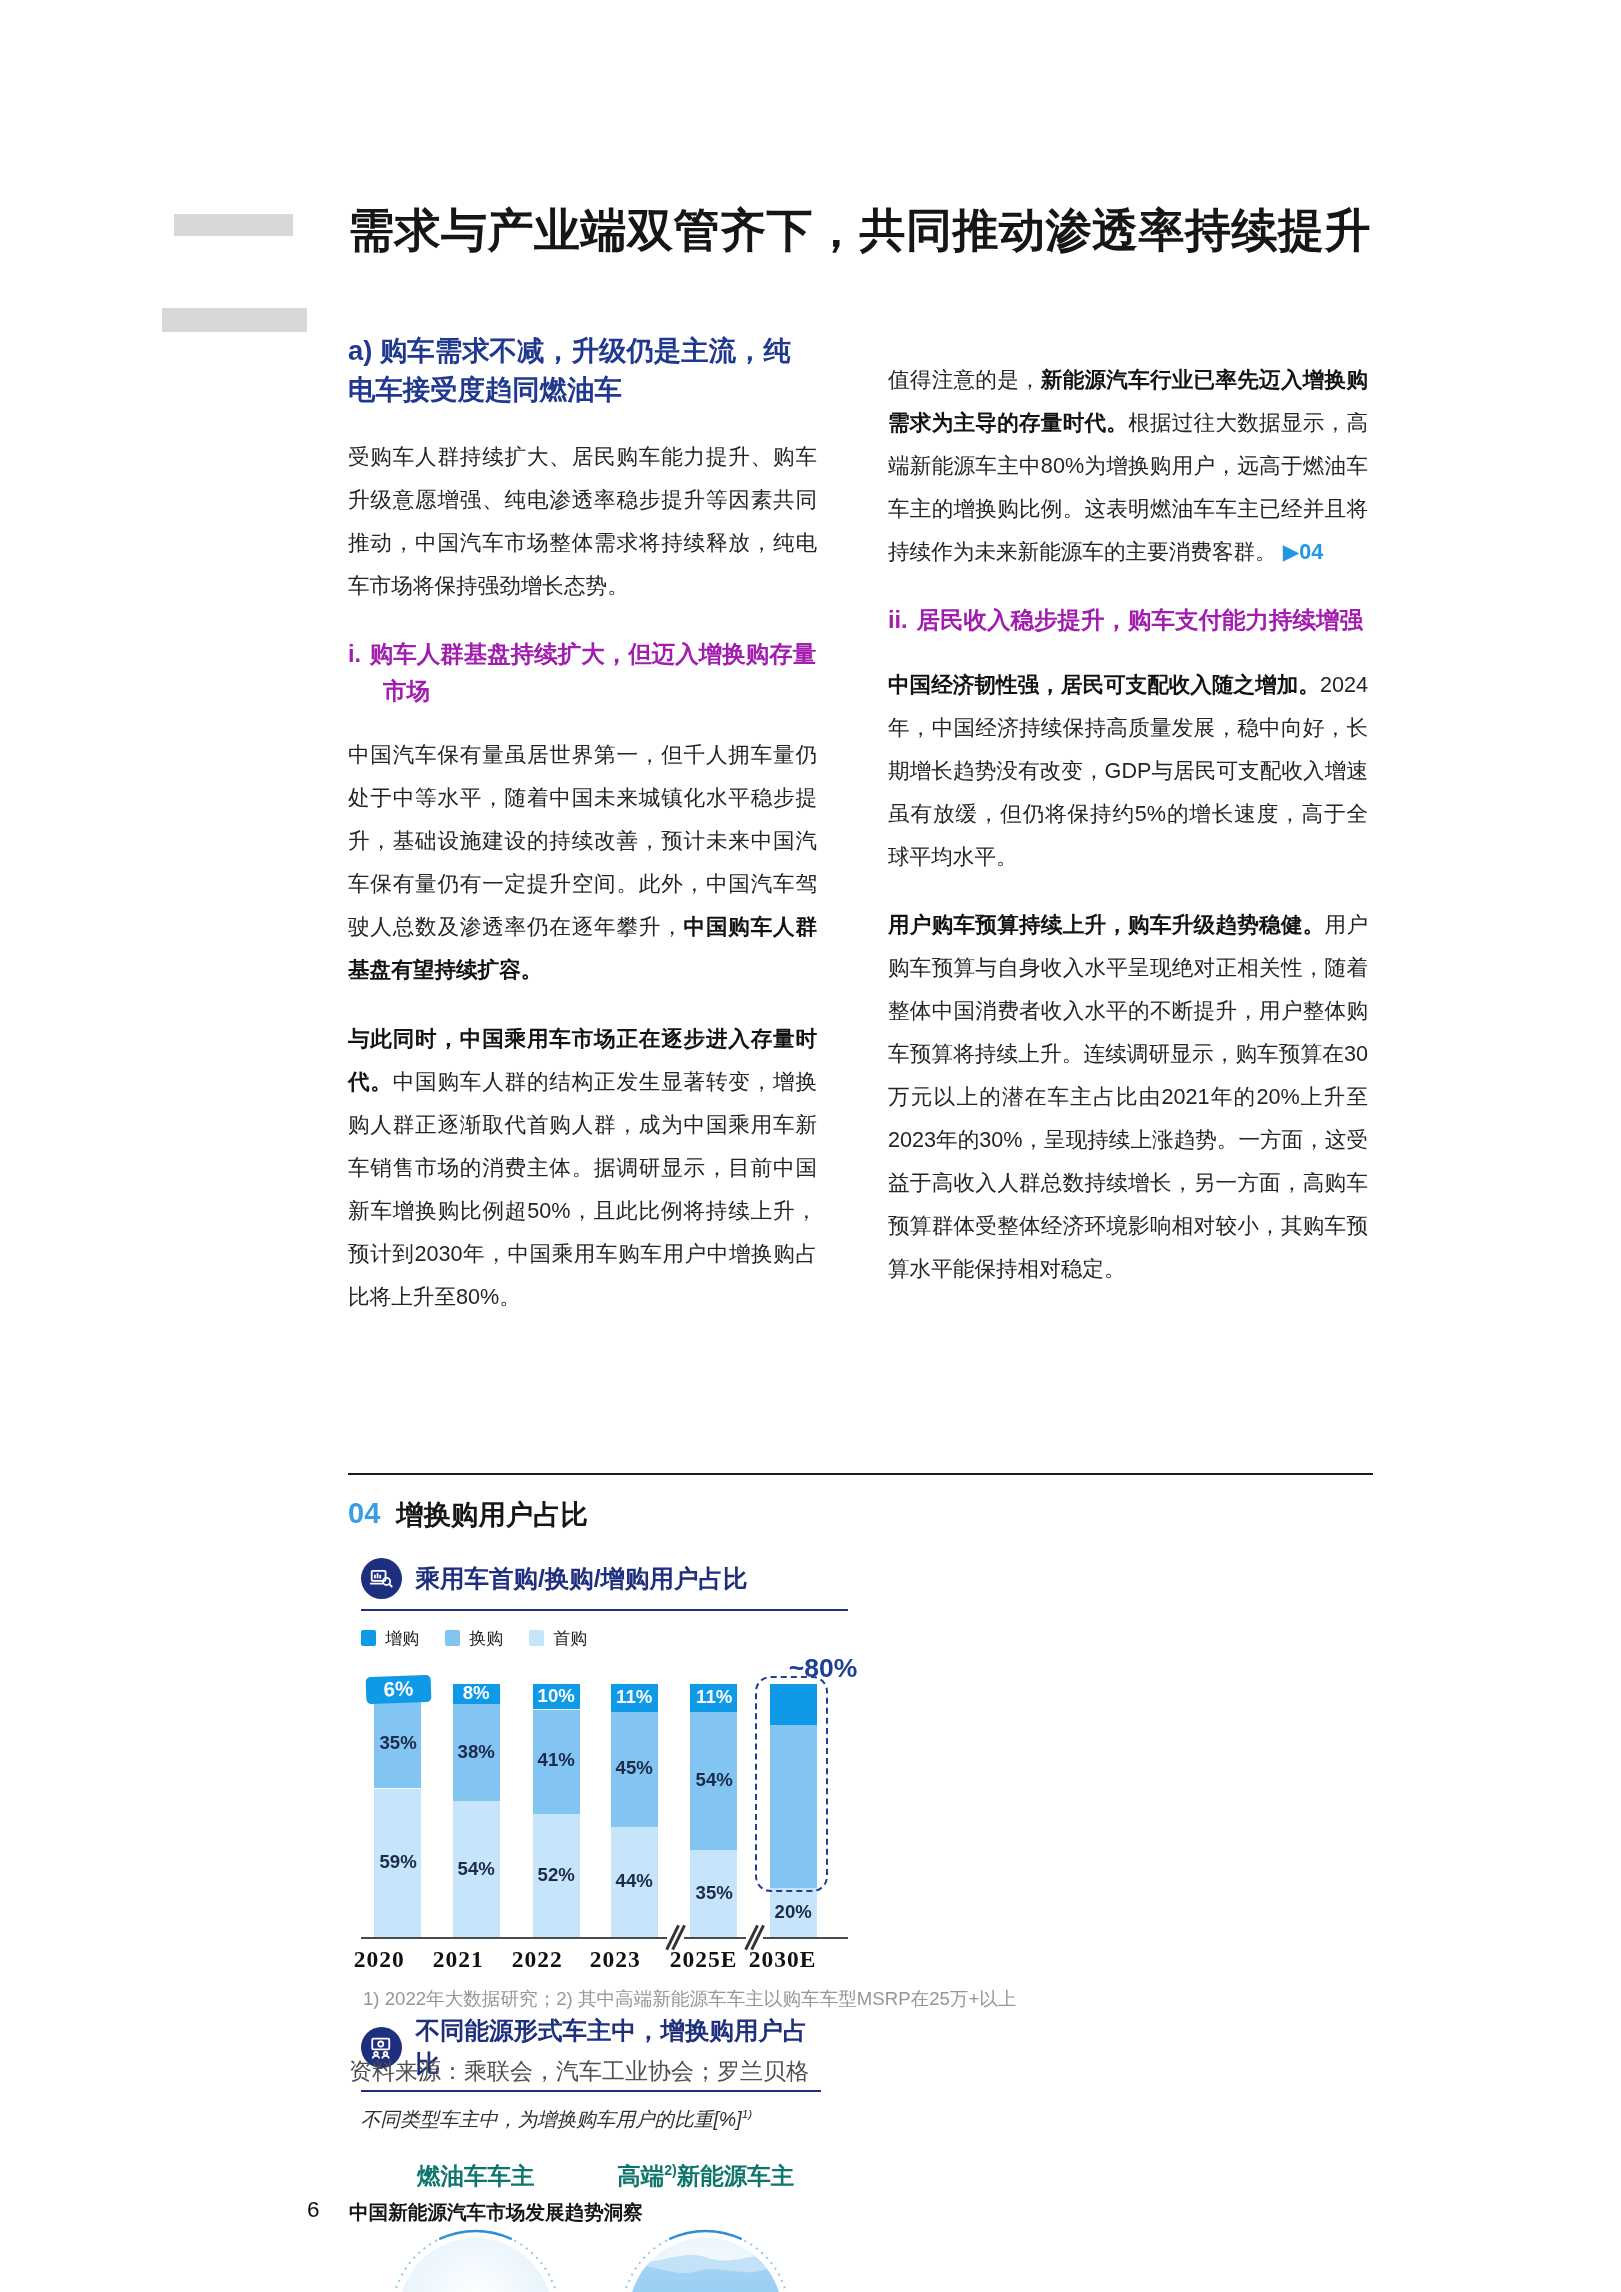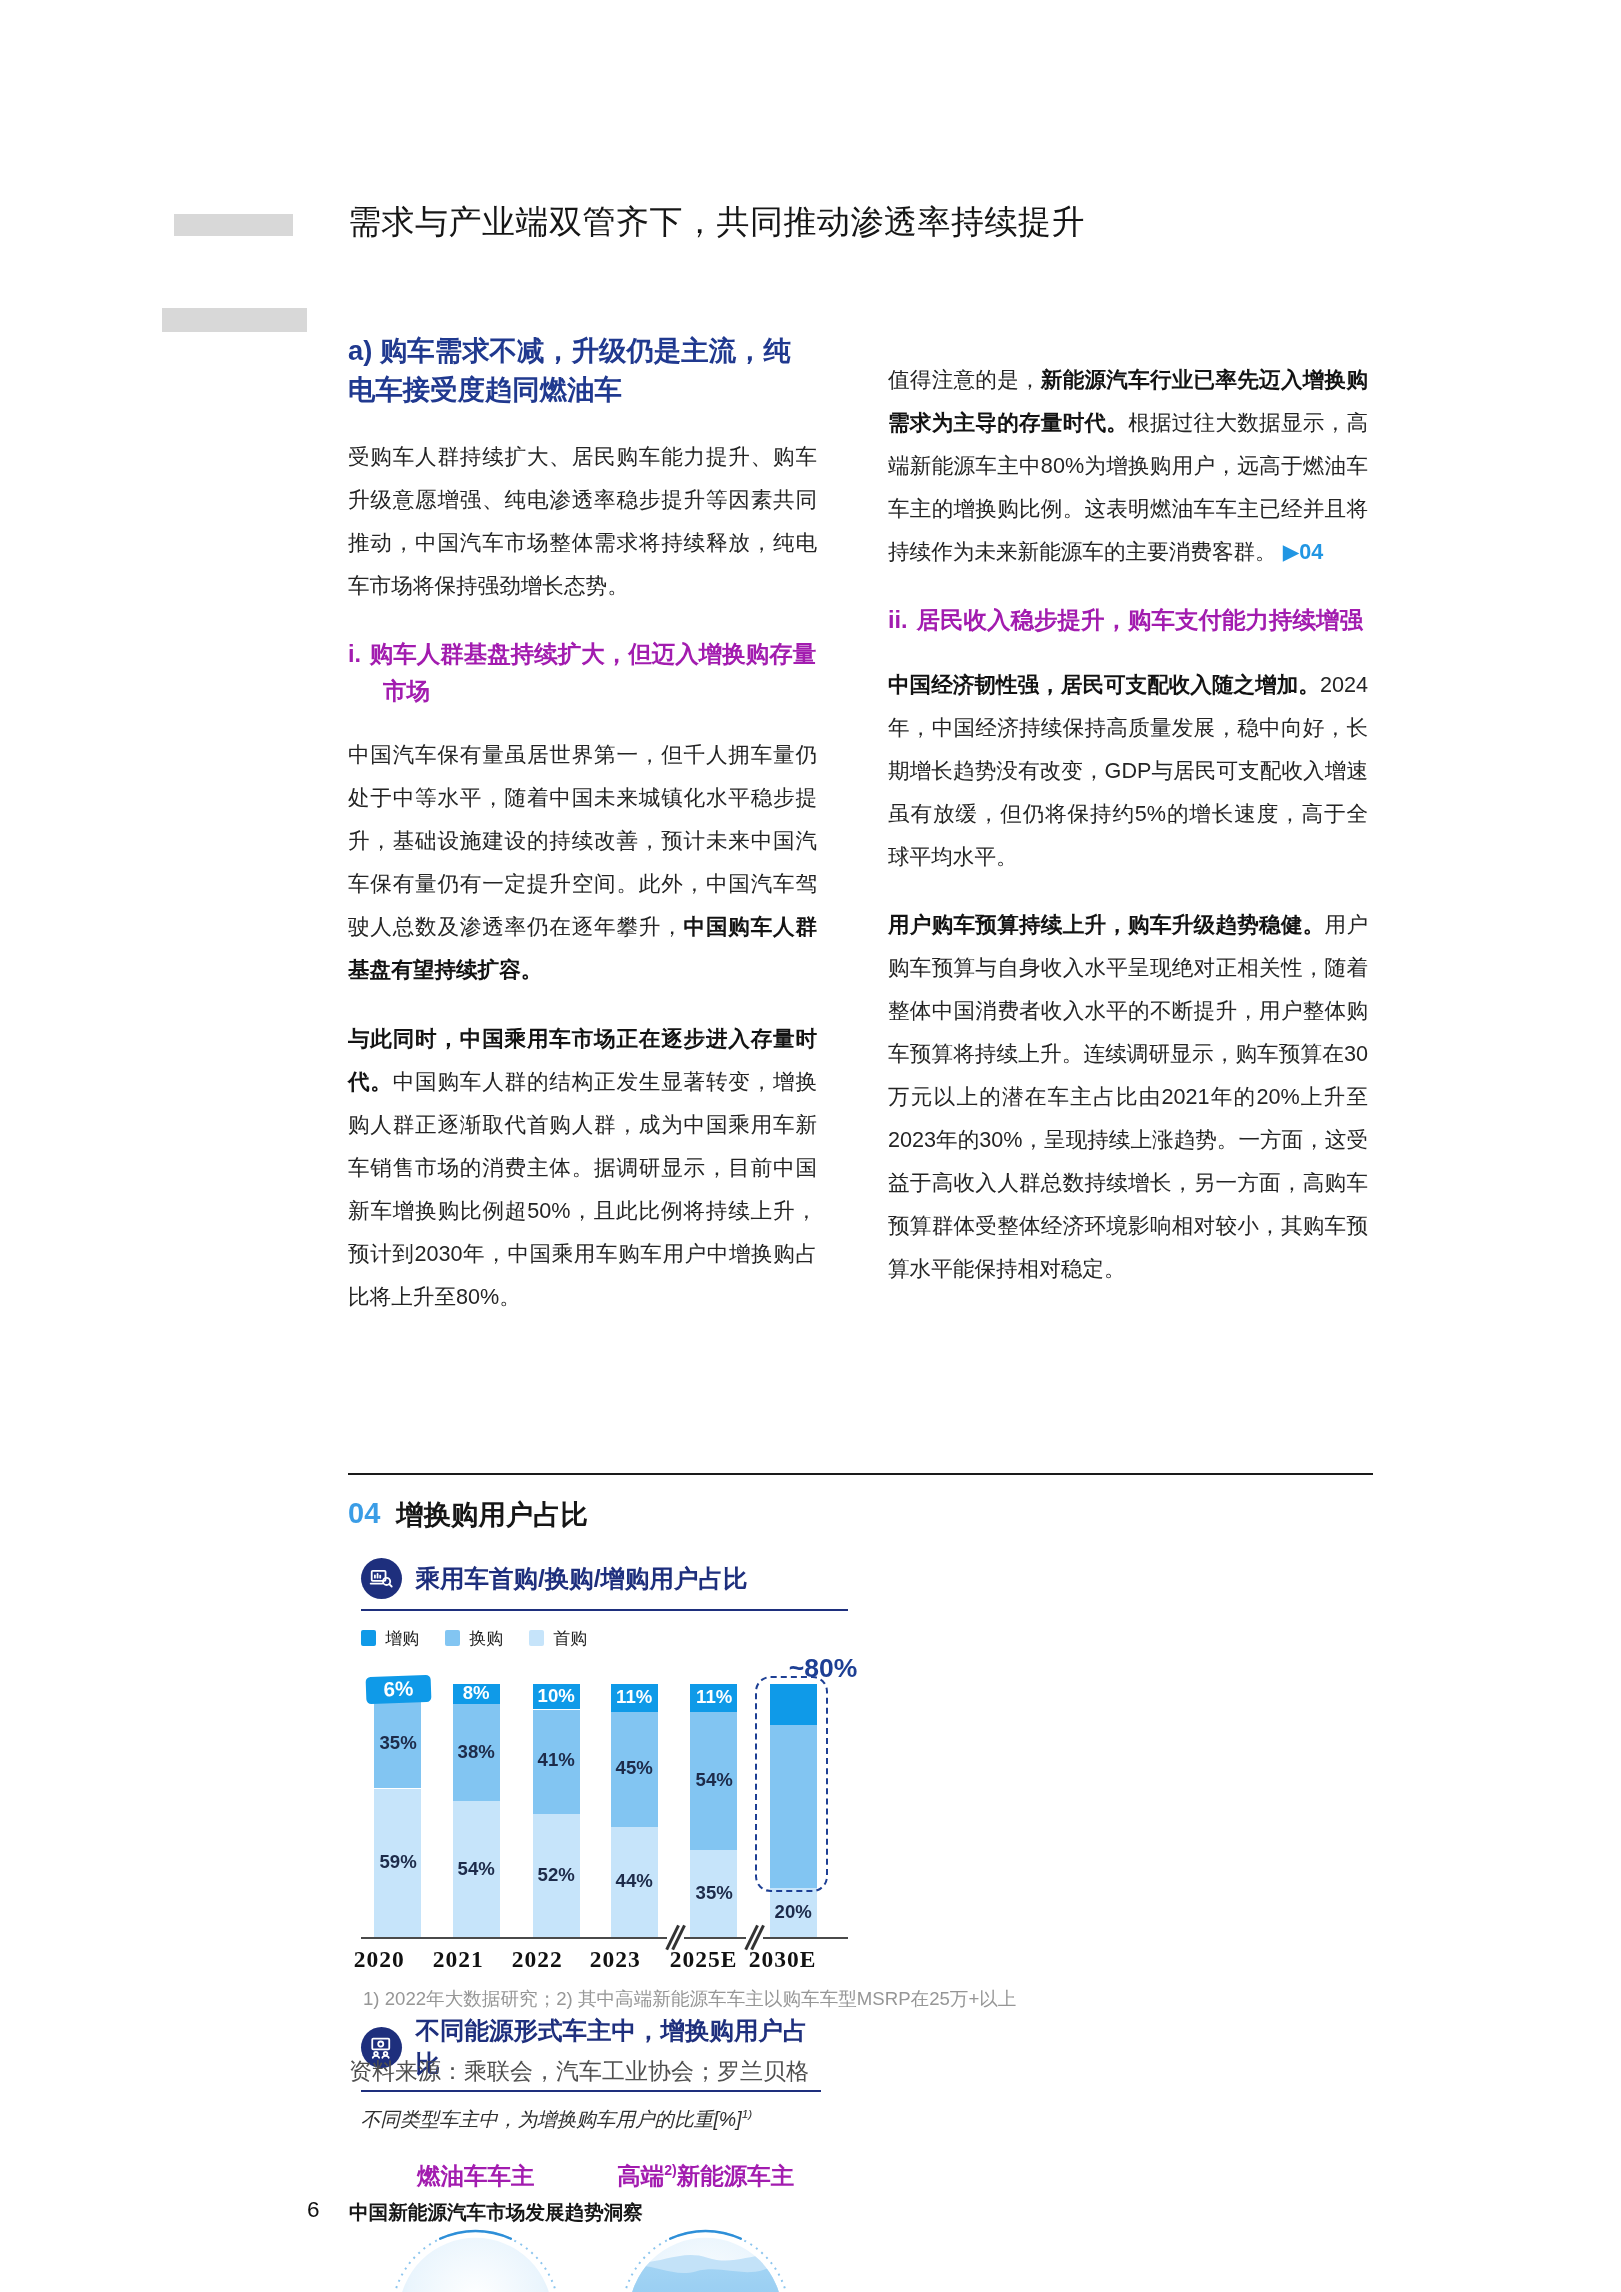--- a/index.html
+++ b/index.html
@@ -1,21 +1,21 @@
 <!DOCTYPE html>
 <html><head>
 <meta charset="utf-8">
 <style>
   html,body{margin:0;padding:0;background:#ffffff;}
   .page{position:relative;width:1621px;height:2293px;background:#fff;overflow:hidden;
         font-family:"Liberation Sans","DejaVu Sans",sans-serif;color:#242424;}
   .gray-bar{position:absolute;background:#d8d8d8;}
   #gb1{left:174px;top:214px;width:119px;height:21.6px;}
   #gb2{left:162px;top:308px;width:145px;height:23.5px;}
-  .page-title{position:absolute;left:348px;top:200px;margin:0;font-size:33px;font-weight:400;
+  .page-title{position:absolute;left:348px;top:200px;margin:0;font-size:46px;font-weight:700;
               color:#161616;letter-spacing:0.5px;text-align:center;}
   .columns{position:absolute;left:348px;top:331px;width:1027px;display:flex;gap:71px;}
   .col{width:469px;}
   .col.right{width:480px;padding-top:27.4px;}
   .heading-a{margin:0 0 25.5px;font-size:27.4px;line-height:39px;font-weight:800;color:#20398f;}
   .col p{margin:0 0 25.5px;font-size:21.6px;line-height:43px;text-align:justify;}
   .subhead{margin:29px 0 23.5px;font-size:23.5px;line-height:37px;font-weight:800;color:#a21caf;
            padding-left:35px;text-indent:-35px;}
   .subhead .num{margin-right:8.8px;}
   .b{font-weight:800;color:#131313;}
@@ -47,21 +47,21 @@
         color:#111;letter-spacing:1px;font-family:Liberation Serif, serif;}
   .brk{position:absolute;bottom:21.6px;width:17.6px;height:27.4px;background:#fff;}
   .brk i{position:absolute;top:0;width:2.9px;height:100%;background:#333;transform:rotate(26deg);}
   .brk i:first-child{left:3.9px;}
   .brk i:last-child{left:10.8px;}
   .dash-box{position:absolute;border:2.9px dashed #1d3f94;border-radius:15.7px;}
   .annot{position:absolute;font-size:26.5px;font-weight:800;color:#1d3f94;white-space:nowrap;}
   .subtitle{margin-top:13.7px;font-style:italic;font-size:19.6px;color:#2e2e2e;}
   .gauges{display:flex;margin-top:27.4px;}
   .gauge{flex:1;text-align:center;}
-  .gauge-label{font-size:23.5px;font-weight:800;color:#a21caf;margin-bottom:36px;}
+  .gauge-label{font-size:23.5px;font-weight:800;color:#0f766e;margin-bottom:36px;}
   .gauge-viz{position:relative;width:173px;height:173px;margin:0 auto;}
   .gauge-value{position:absolute;inset:0;display:flex;align-items:center;justify-content:center;
                font-size:39px;font-weight:800;color:#fff;letter-spacing:1px;
                text-shadow:0 0 3.9px #5bb0ea,0 0 9.8px #5bb0ea,0 2px 7.8px #5bb0ea,0 0 2px #3f9fe0;}
   .footnote{position:absolute;left:363px;top:1986px;font-size:18.6px;color:#969696;}
   .source{position:absolute;left:349px;top:2056px;font-size:23px;color:#4f4f4f;}
   .page-num{position:absolute;left:307px;top:2197px;font-size:22.5px;color:#111;}
   .report-title{position:absolute;left:349px;top:2199px;font-size:19.6px;font-weight:700;color:#161616;}
 </style>
 </head>

